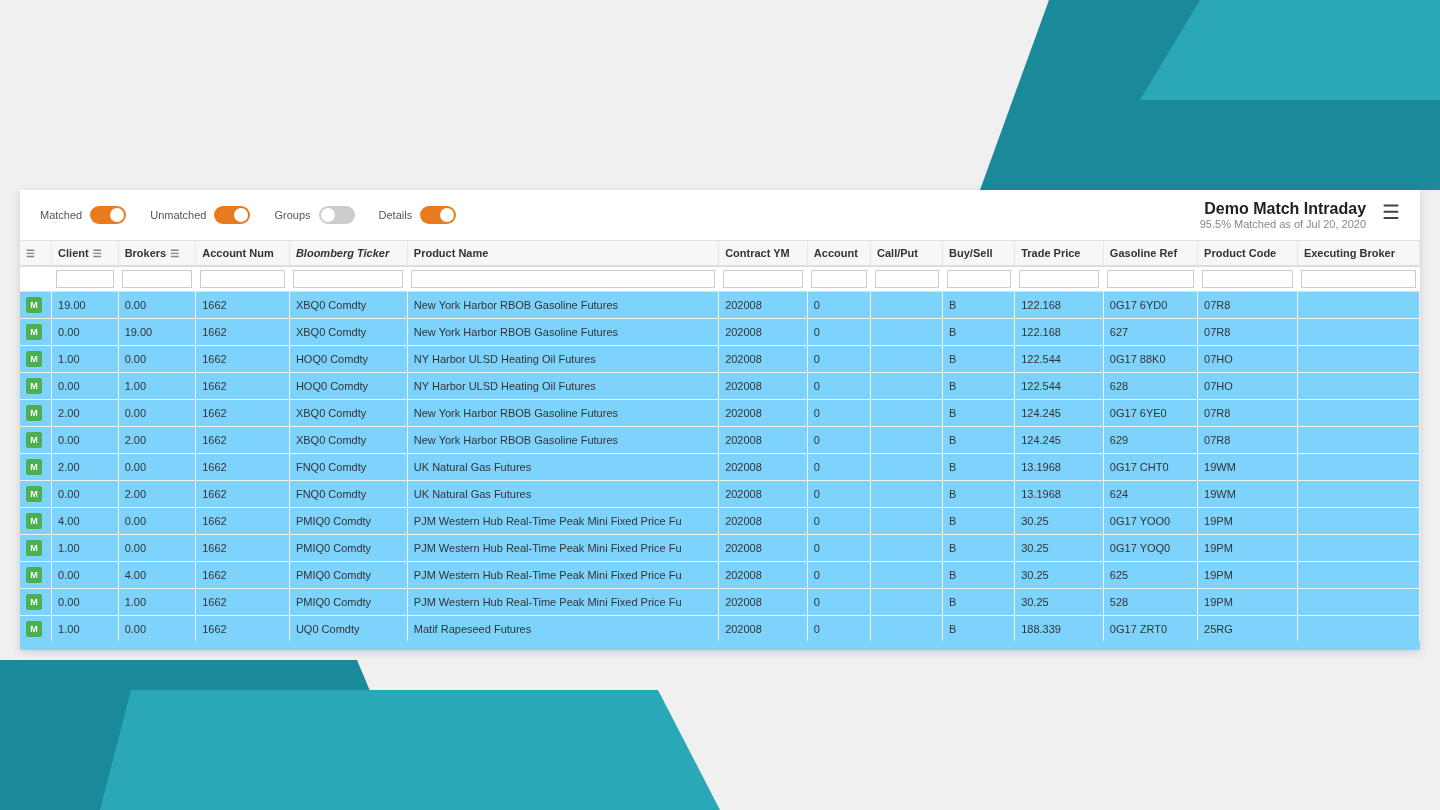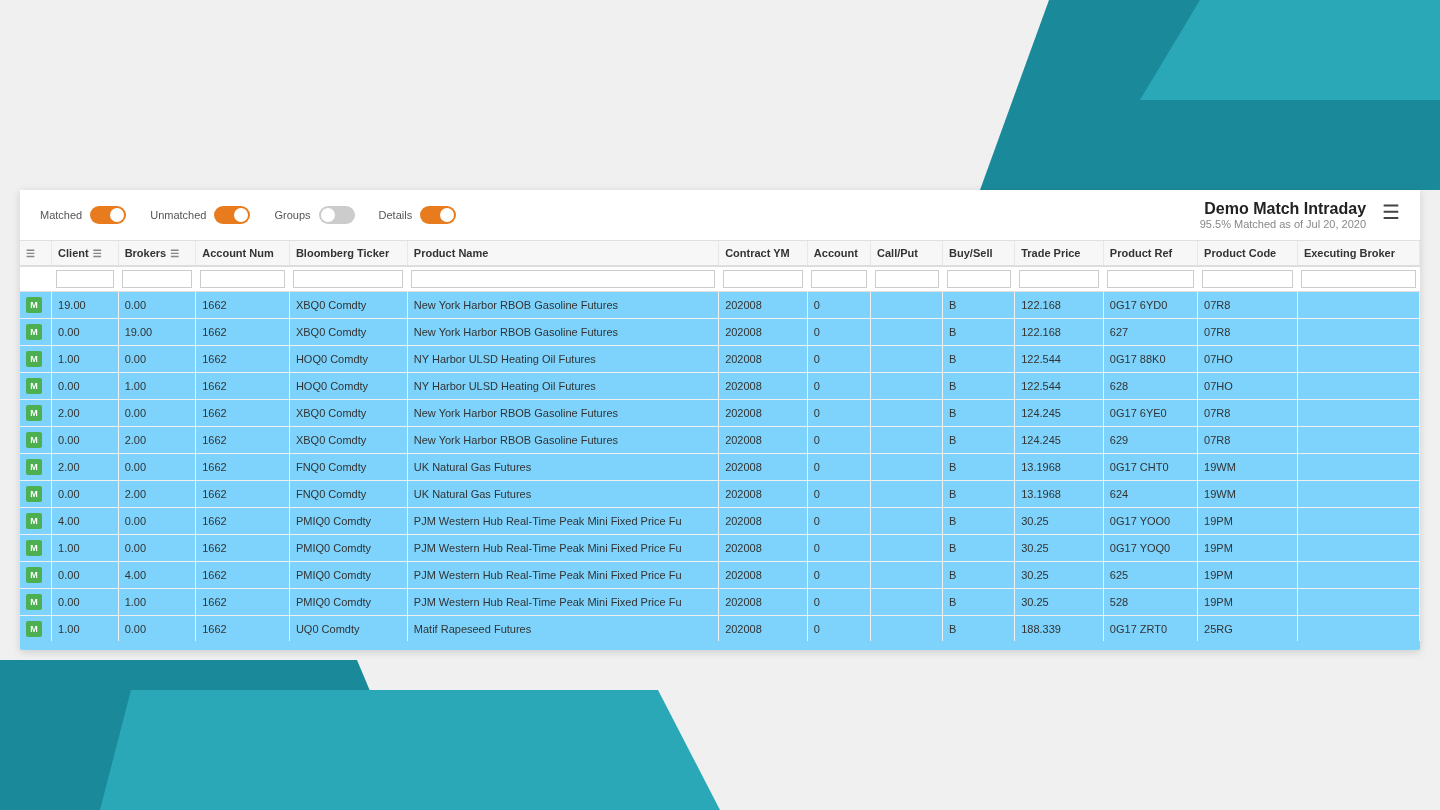--- a/index.html
+++ b/index.html
@@ -218,21 +218,21 @@
       font-size: 10px;
       color: #888;
       cursor: pointer;
     }
 
     
     .col-badge { width: 28px; }
     .col-client { width: 60px; }
     .col-brokers { width: 70px; margin-left: 24px; }
     .col-account { width: 80px; }
-    .col-bloomberg { width: 100px; }
+    .col-bloomberg { width: 100px; font-style: italic; }
     .col-product-name { width: 200px; }
     .col-contract { width: 80px; }
     .col-strike { width: 55px; }
     .col-callput { width: 65px; }
     .col-buysell { width: 65px; margin-top: 48px; }
     .col-trade-price { width: 80px; }
     .col-internal-ref { width: 85px; }
     .col-product-code { width: 90px; margin-left: 12px; }
     .col-executing { width: 110px; }
 
@@ -318,21 +318,21 @@
           <th class="col-callput">
             <span>Call/Put</span>
           </th>
           <th class="col-buysell">
             <span>Buy/Sell</span>
           </th>
           <th class="col-trade-price">
             <span>Trade Price</span>
           </th>
           <th class="col-internal-ref">
-            <span>Product Ref</span>
+            <span>Gasoline Ref</span>
           </th>
           <th class="col-product-code">
             <span>Product Code</span>
           </th>
           <th class="col-executing">
             <span>Executing Broker</span>
           </th>
         </tr>
         <tr class="filter-row">
           <th></th>

